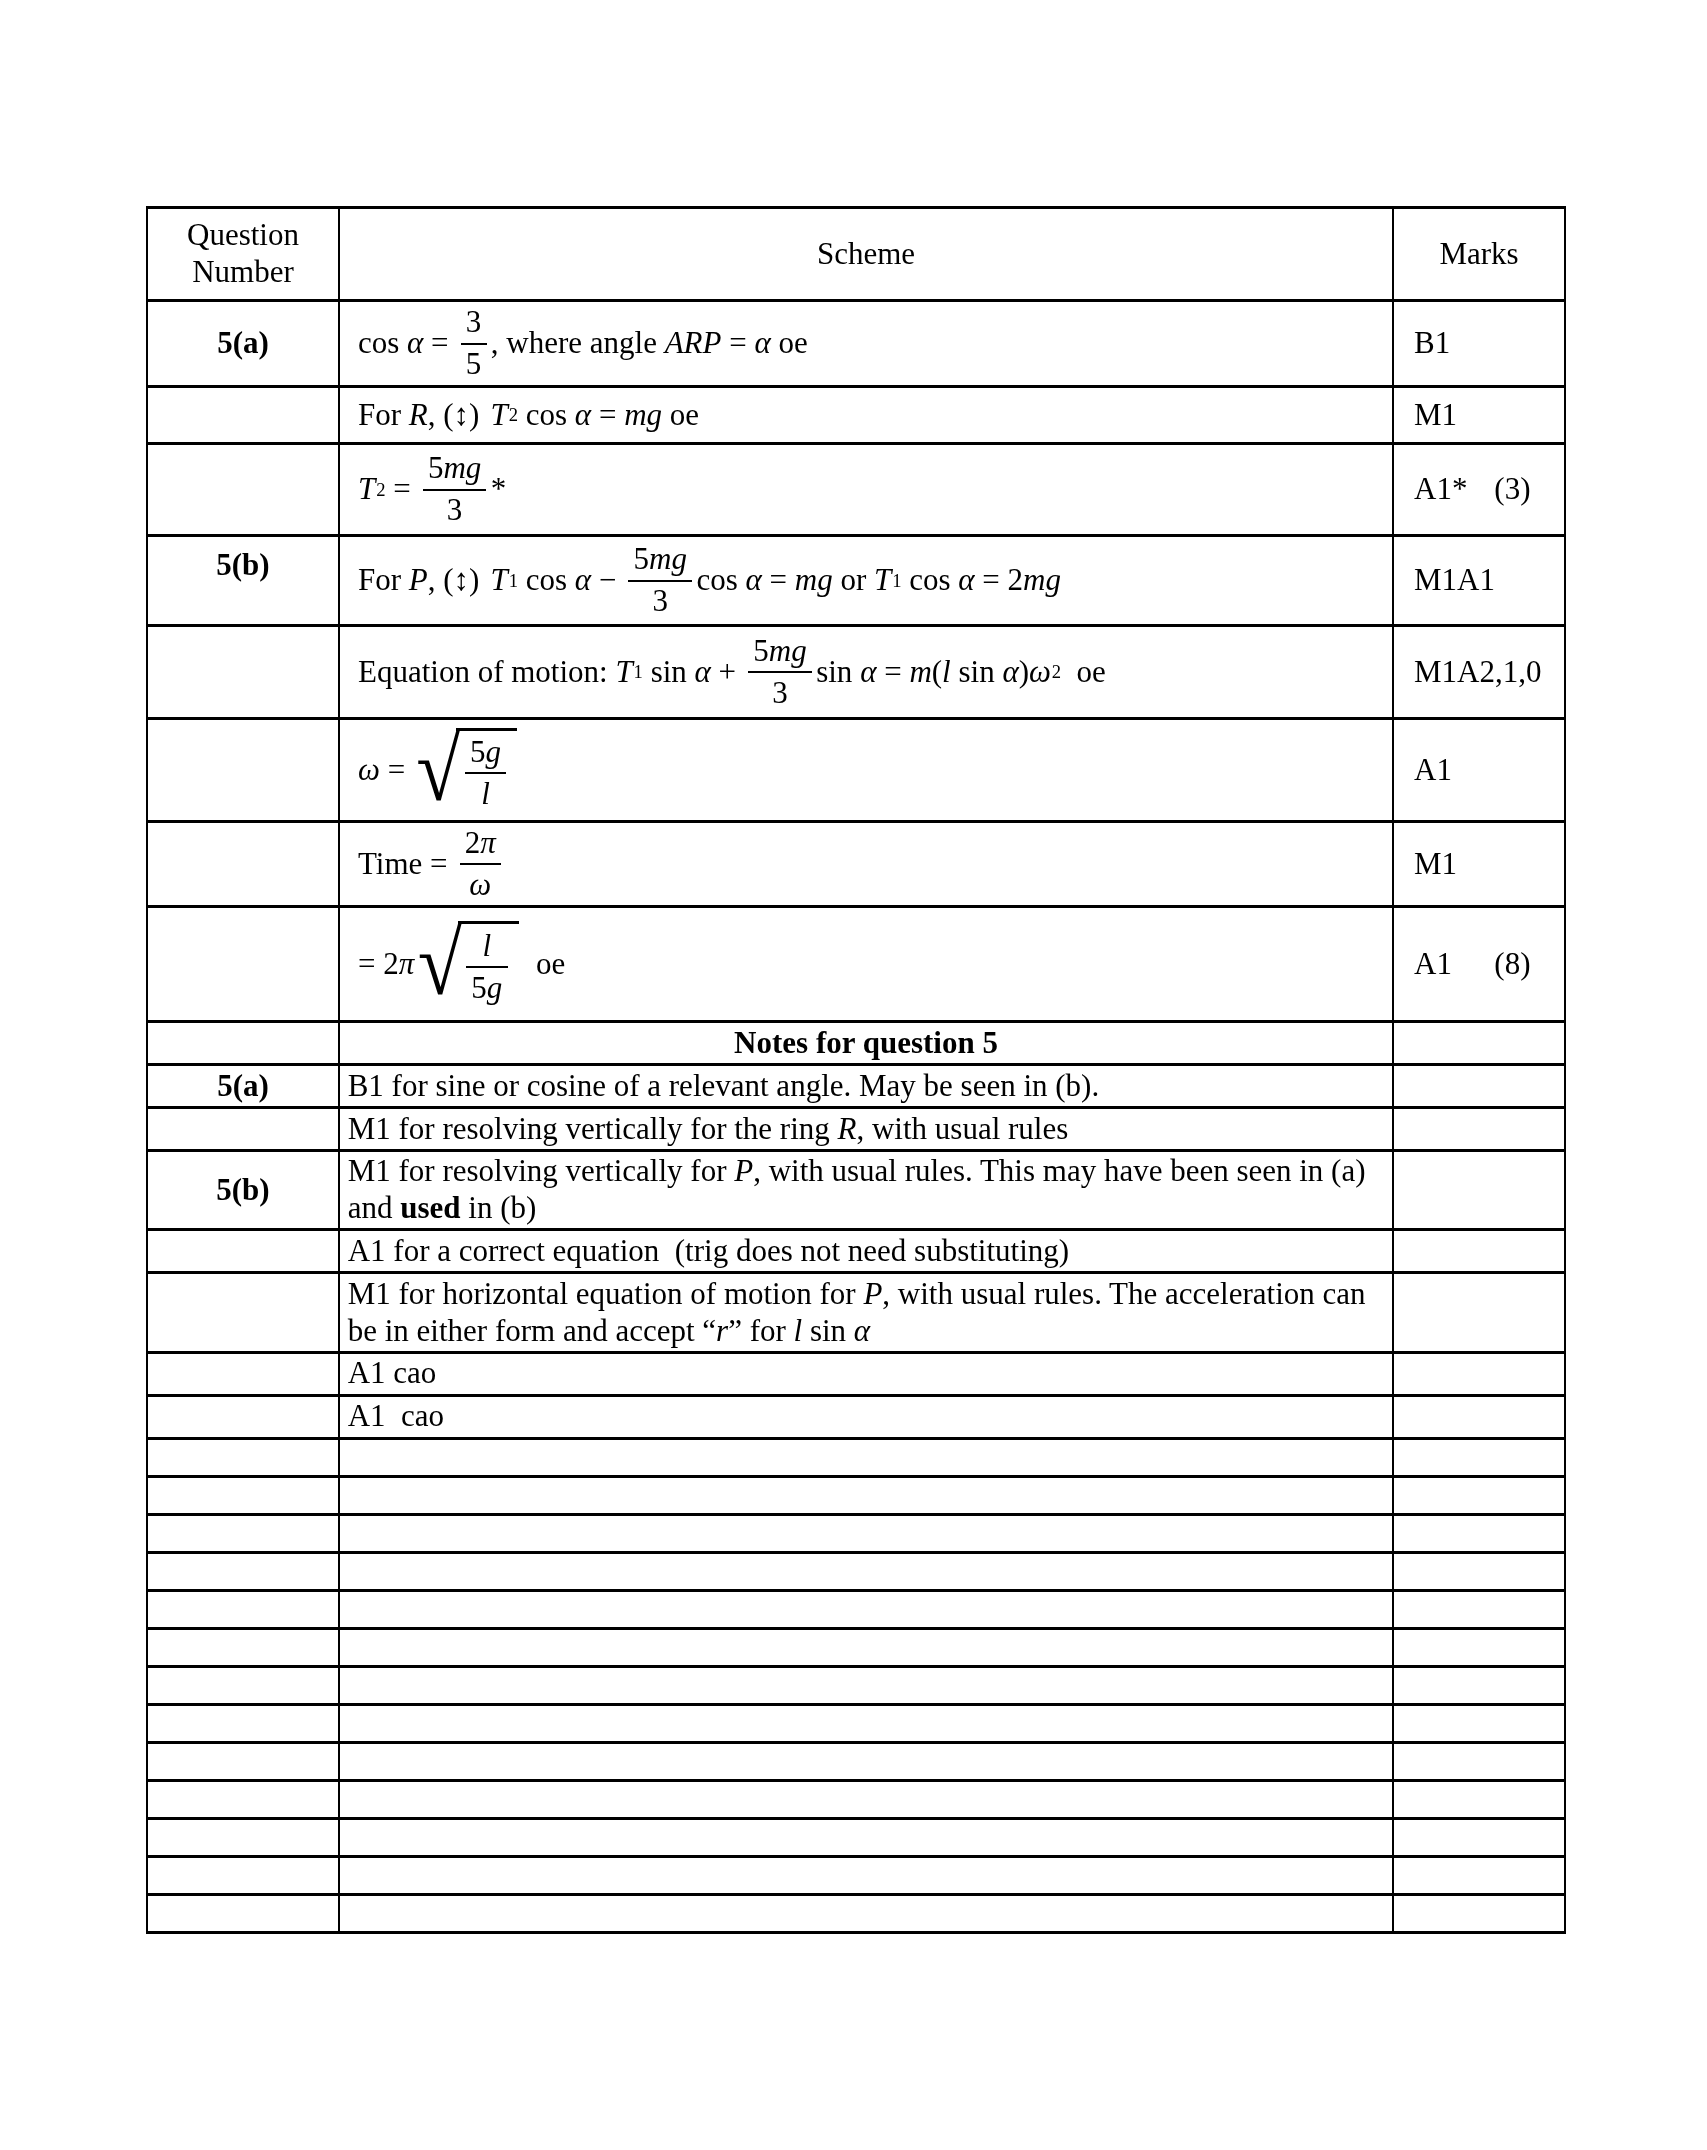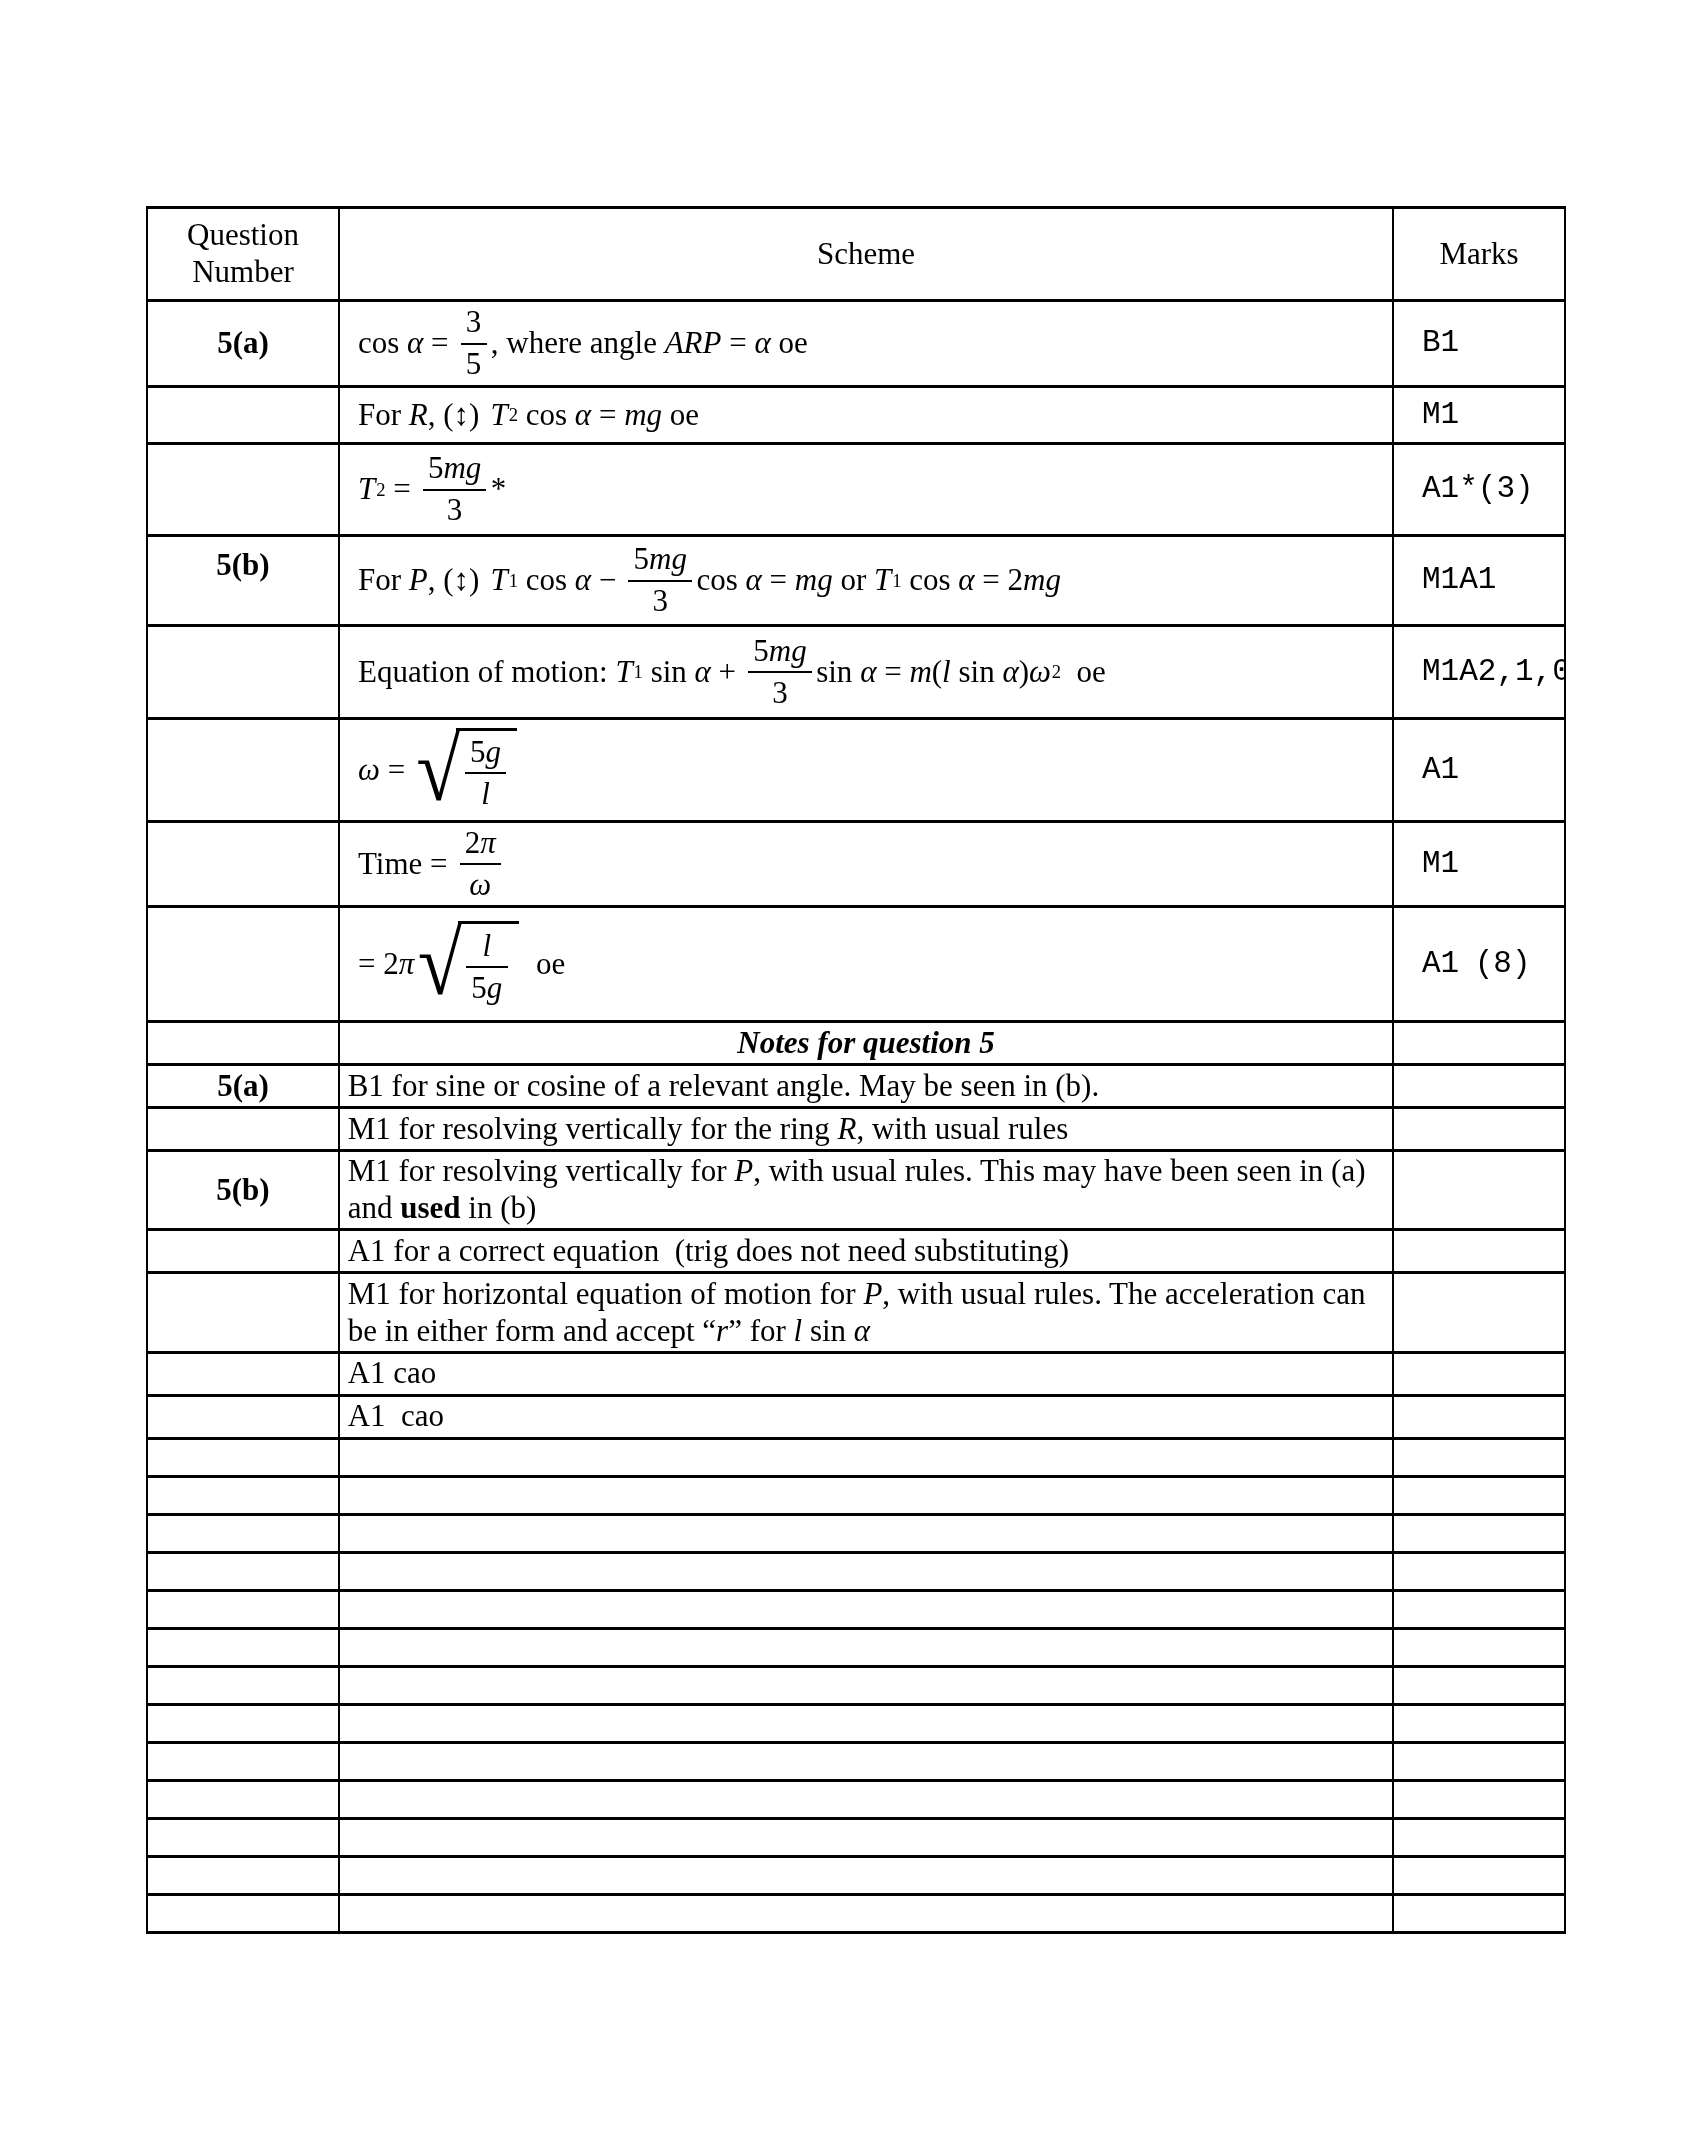--- a/index.html
+++ b/index.html
@@ -42,24 +42,24 @@
   .v { font-style: italic; }
   .ss { font-size: 0.6em; vertical-align: -0.3em; margin-left: 0.9px; }
   .sp { font-size: 0.6em; vertical-align: 0.62em; margin-left: 0.9px; }
   .gap { margin-left: 11.2px; }
   .frac { display: inline-flex; flex-direction: column; text-align: center; vertical-align: middle; margin: 0 4.3px; }
   .frac .num { display: block; padding: 0 5.2px 1.7px; border-bottom: 2.6px solid #000; white-space: pre; }
   .frac .den { display: block; padding: 1.7px 5.2px 0; white-space: pre; }
   .sqrt { display: inline-flex; align-items: center; margin: 0 1.7px 0 3.4px; }
   .radsym { font-size: 2.6em; line-height: 0.62; transform: scaleY(1.12); margin-right: -4.3px; align-self: center; }
   .sqrt-in { border-top: 3px solid #000; padding: 3.4px 6.9px 0 4.3px; }
-  .marks { padding-left: 28px; font-family: Liberation Mono, monospace; }
+  .marks { padding-left: 20px; }
   .mrow { display: flex; justify-content: space-between; align-items: center; padding-right: 27.5px; }
   .total { text-align: right; padding-right: 27.5px; font-weight: bold; }
-  .center { text-align: center; font-style: italic; }
+  .center { text-align: center; }
 </style>
 </head>
 <body>
 
 <div class="page">
   <table class="ms">
     <colgroup>
       <col style="width:192px">
       <col style="width:1054px">
       <col style="width:172px">

